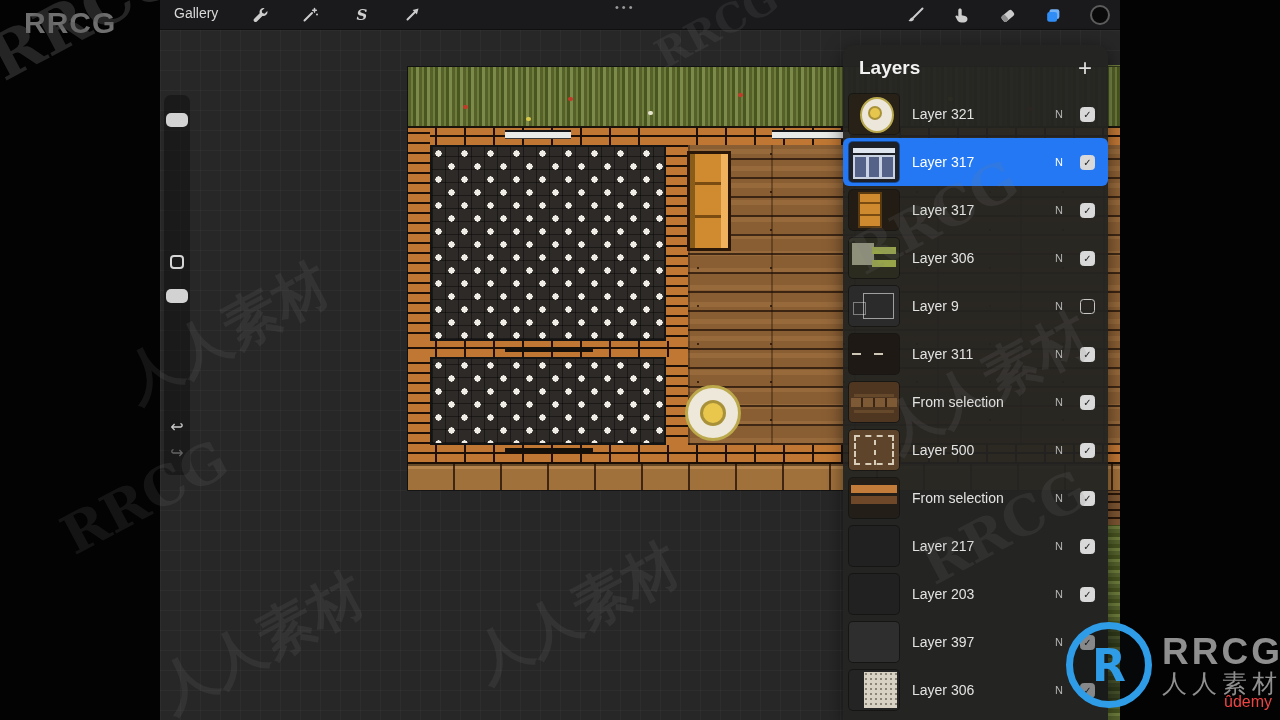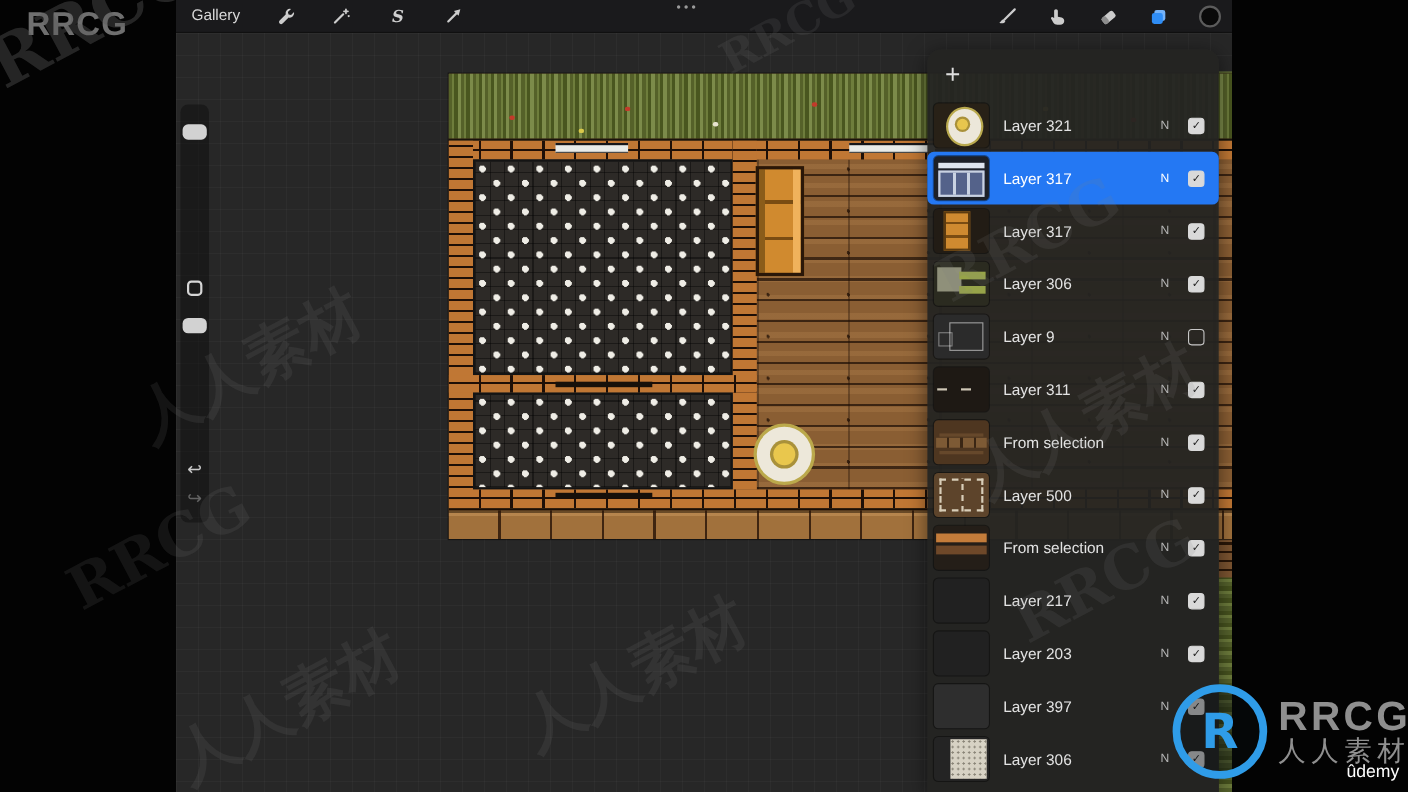--- a/index.html
+++ b/index.html
@@ -171,21 +171,21 @@
   #wm6 { left:915px; top:495px; font-size:54px; }
   #wm7 { left:465px; top:575px; font-size:56px; }
   #wm8 { left:650px; top:2px; font-size:40px; }
 
   #brand { position:absolute; left:1066px; top:622px; z-index:9; display:flex; align-items:center; }
   #brand-logo { width:86px; height:86px; border-radius:50%; border:7px solid #2f9ce8; display:flex; align-items:center; justify-content:center; flex:none; background:rgba(10,14,18,.4); }
   #brand-logo span { color:#2f9ce8; font-size:44px; font-weight:bold; font-family:"DejaVu Sans", sans-serif; }
   #brand-text { margin-left:10px; }
   #brand-rrcg { color:#8f8f8f; font-size:37px; font-weight:800; letter-spacing:3px; line-height:36px; }
   #brand-cn { color:#8f8f8f; font-size:25px; letter-spacing:5px; line-height:26px; }
-  #udemy { position:absolute; left:1224px; top:693px; color:#ffffff; font-size:16px; z-index:9; }
+  #udemy { position:absolute; left:1224px; top:693px; color:#ef4444; font-size:16px; z-index:9; }
 </style>
 </head>
 <body>
 
 <div id="stage">
 
   <div id="left-bar" class="side-bar"></div>
   <div id="right-bar" class="side-bar"></div>
   <div id="tl-rrcg">RRCG</div>
 
@@ -279,20 +279,21 @@
     <div id="side-tools">
       <div id="handle-top" class="slider-handle"></div>
       <div id="modify-btn"></div>
       <div id="handle-bottom" class="slider-handle"></div>
       <div id="undo-btn" class="undo-redo">↩</div>
       <div id="redo-btn" class="undo-redo">↪</div>
     </div>
 
     <div id="layers-panel">
       <div id="panel-header">
+        <span id="panel-title">Layers</span>
         <span id="add-layer-btn">+</span>
       </div>
       <div id="layer-list">
   <div class="row">
     <div class="th th-lamp"></div>
     <span class="row-label">Layer 321</span>
     <span class="blend">N</span>
     <span class="checkbox checked">✓</span>
   </div>
 

